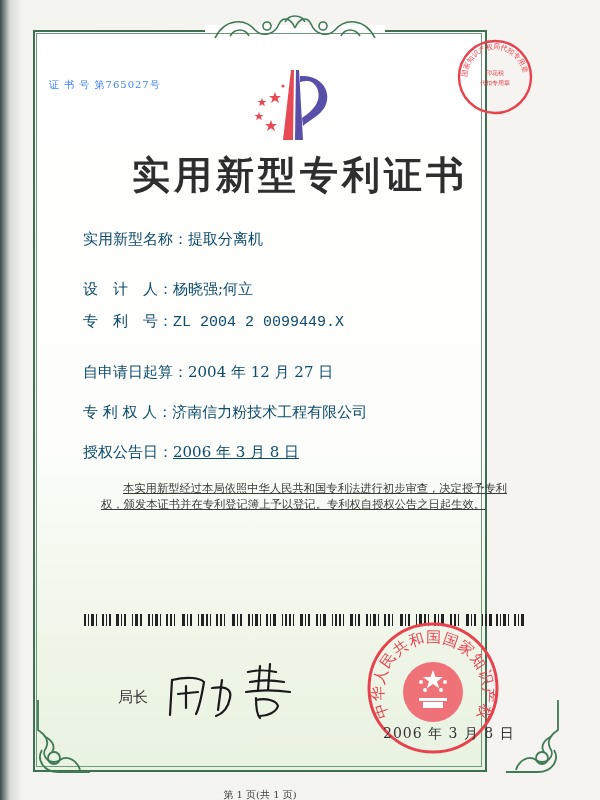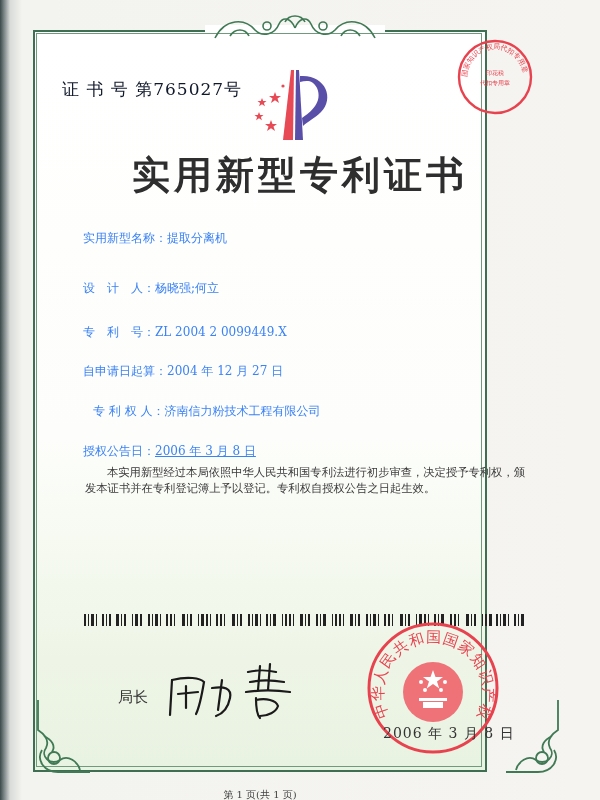--- a/index.html
+++ b/index.html
@@ -4,28 +4,28 @@
 <style>
   html,body{margin:0;padding:0;}
   body{width:600px;height:800px;position:relative;overflow:hidden;
        background:linear-gradient(90deg,#3c4a4a 0,#7a8585 4px,#d8dbd8 10px,#f3f3ef 22px,#f5f4f0 100%);
        font-family:"DejaVu Serif","Liberation Serif",serif;color:#333;}
   .frame{position:absolute;left:33px;top:30px;width:450px;height:738px;border:2px solid #3f6f52;
          background:linear-gradient(180deg,#ffffff 0%,#fdfefb 55%,#eef5e6 85%,#e9f3e2 100%);}
   .frame-inner{position:absolute;left:36px;top:33px;width:444px;height:732px;border:1px solid #6f9a7d;pointer-events:none;}
   .top-orn{position:absolute;left:205px;top:8px;width:180px;height:40px;}
   .corner{position:absolute;width:60px;height:80px;}
-  .cert-no{position:absolute;left:62px;top:78px;font-size:17px;letter-spacing:1px;color:#0f172a;}
+  .cert-no{position:absolute;left:49px;top:78px;font-size:10px;letter-spacing:1px;color:#3b82f6;}
   .seal-small{position:absolute;left:455px;top:37px;width:80px;height:80px;}
   .logo{position:absolute;left:253px;top:68px;width:82px;height:72px;}
   .title{position:absolute;left:0;width:600px;top:150px;text-align:center;font-size:38px;letter-spacing:4px;color:#2e2e2e;font-family:"DejaVu Serif",serif;font-weight:bold;}
-  .field{position:absolute;left:83px;font-size:12px;color:#3b82f6;}
+  .field{position:absolute;left:83px;font-size:15px;color:#0c4a6e;}
   .field .lbl{display:inline-block;}
   .body-text{position:absolute;left:85px;top:465px;width:440px;font-size:11.3px;line-height:15.5px;color:#3a3a3a;}
-  .body-text p{margin:0;}
+  .body-text p{margin:16px;text-decoration:underline;}
   .indent{text-indent:22px;}
   .barcode{position:absolute;left:84px;top:614px;width:440px;height:12px;}
   .director{position:absolute;left:118px;top:688px;font-size:15px;color:#333;}
   .signature{position:absolute;left:160px;top:660px;width:150px;height:60px;}
   .seal-big{position:absolute;left:365px;top:620px;width:136px;height:136px;}
   .seal-date{position:absolute;left:383px;top:725px;font-size:14px;color:#333;letter-spacing:1px;}
   .page-no{position:absolute;left:0;width:520px;top:788px;text-align:center;font-size:10px;color:#444;}
 </style>
 </head>
 <body>
@@ -92,27 +92,27 @@
 </svg>
 
 <div class="title">实用新型专利证书</div>
 
 <div class="field" style="top:230px;">
   <span class="lbl">实用新型名称：</span><span>提取分离机</span>
 </div>
 <div class="field" style="top:280px;">
   <span class="lbl">设　计　人：</span><span>杨晓强;何立</span>
 </div>
-<div class="field" style="top:324px;">
+<div class="field" style="top:312px;font-family:Liberation Mono, monospace;">
   <span class="lbl">专　利　号：</span><span>ZL 2004 2 0099449.X</span>
 </div>
 <div class="field" style="top:363px;">
   <span class="lbl">自申请日起算：</span><span>2004 年 12 月 27 日</span>
 </div>
-<div class="field" style="top:403px;margin-left:10px;">
+<div class="field" style="top:403px;">
   <span class="lbl">专 利 权 人：</span><span>济南信力粉技术工程有限公司</span>
 </div>
 <div class="field" style="top:443px;text-decoration:underline;">
   <span class="lbl">授权公告日：</span><span>2006 年 3 月 8 日</span>
 </div>
 
 <div class="body-text">
   <p class="indent">本实用新型经过本局依照中华人民共和国专利法进行初步审查，决定授予专利权，颁发本证书并在专利登记簿上予以登记。专利权自授权公告之日起生效。</p>
 </div>
 

